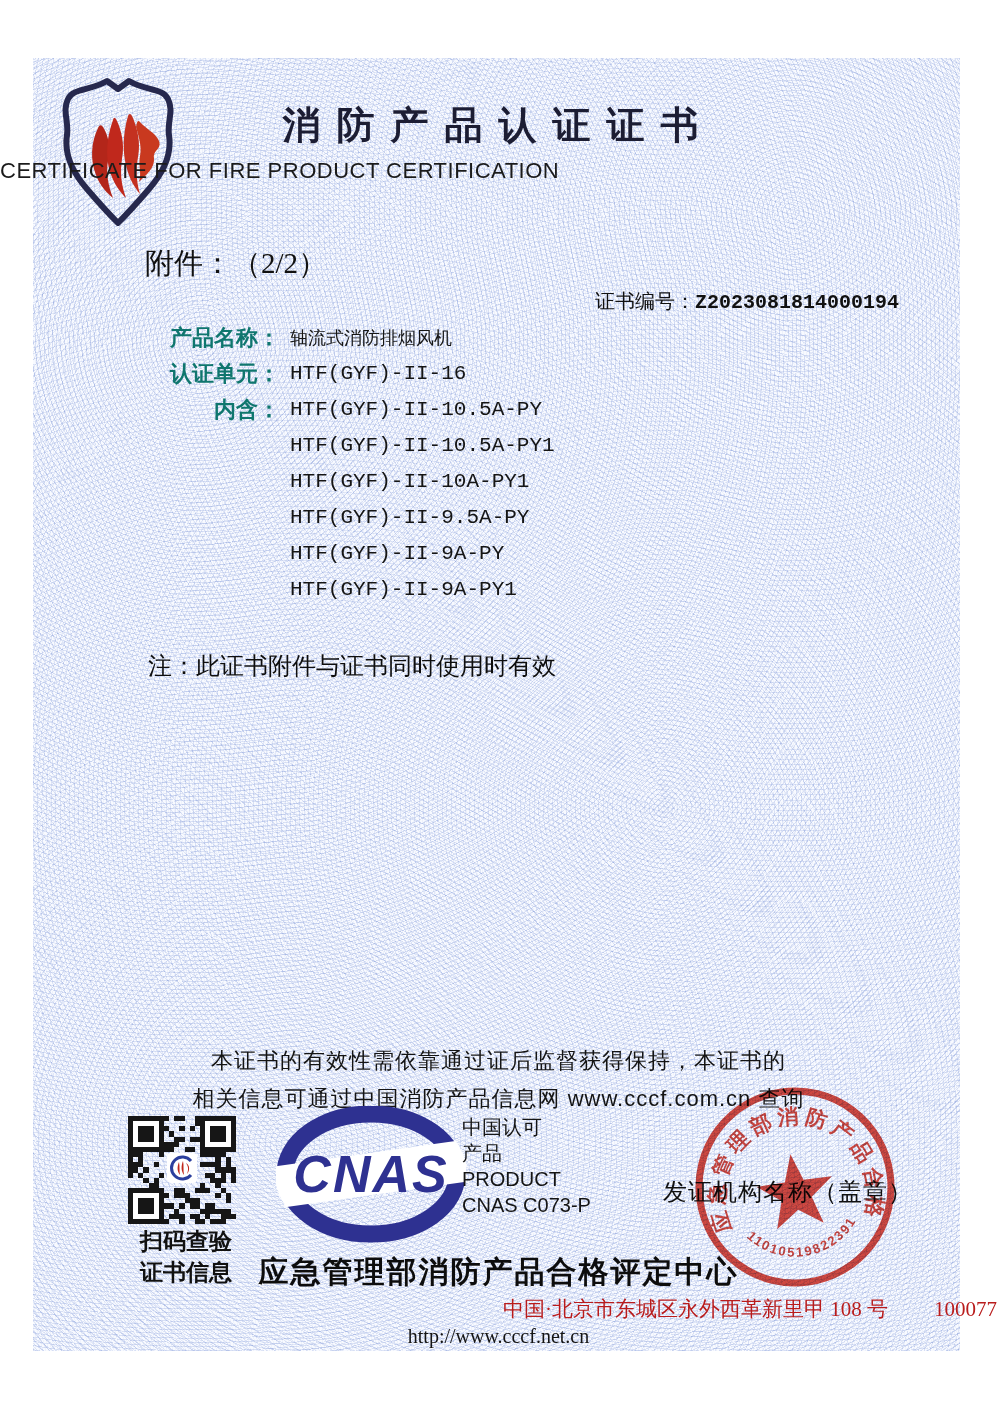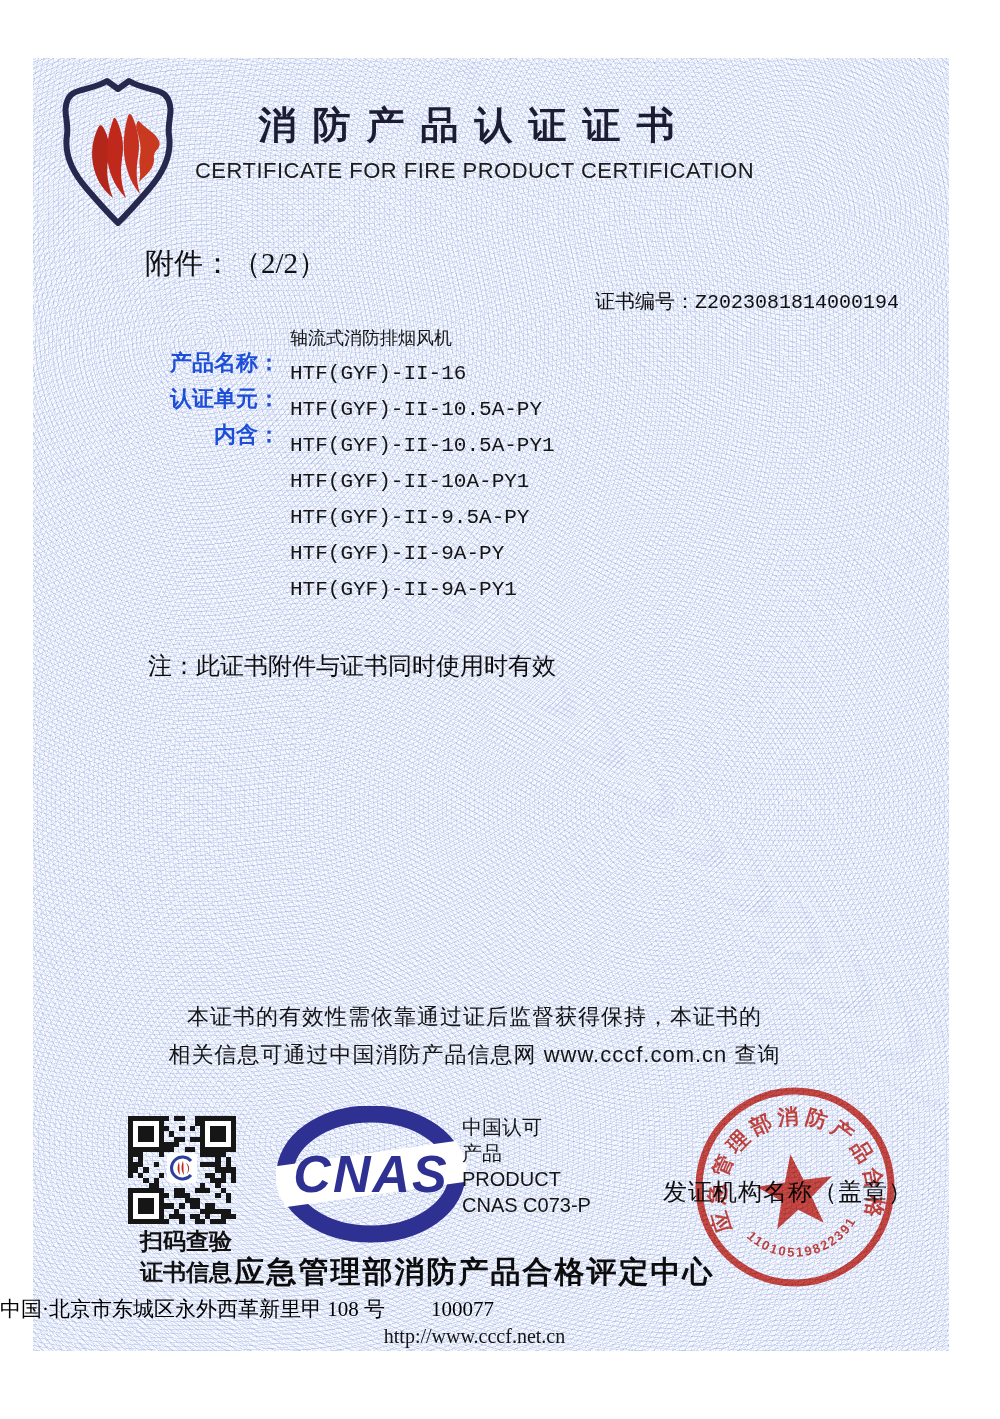--- a/index.html
+++ b/index.html
@@ -1,51 +1,51 @@
 <!DOCTYPE html>
 <html><head>
 <meta charset="utf-8">
 <style>
   html,body{margin:0;padding:0;background:#ffffff;}
   .page{position:relative;width:949px;height:1419px;background:#ffffff;overflow:hidden;
-        font-family:"Liberation Sans",sans-serif;color:#141414;}
+        font-family:"Liberation Sans",sans-serif;color:#141414;padding-left:48px;}
   
   .sheet{position:absolute;left:33px;top:58px;width:927px;height:1293px;background-color:#f8faff;
     background-image:
       repeating-radial-gradient(circle at 18% 22%, rgba(95,125,205,.20) 0 .9px, rgba(255,255,255,0) .9px 4.2px),
       repeating-radial-gradient(circle at 82% 12%, rgba(95,125,205,.17) 0 .9px, rgba(255,255,255,0) .9px 5.1px),
       repeating-radial-gradient(circle at 68% 58%, rgba(95,125,205,.15) 0 .9px, rgba(255,255,255,0) .9px 4.6px),
       repeating-radial-gradient(circle at 28% 84%, rgba(95,125,205,.16) 0 .9px, rgba(255,255,255,0) .9px 5.4px),
       repeating-linear-gradient(75deg, rgba(120,145,215,.08) 0 1px, rgba(255,255,255,0) 1px 3px);
   }
   .abs{position:absolute;}
   .title{left:0;right:0;top:100px;text-align:center;font-size:38px;font-weight:bold;
          letter-spacing:16px;color:#1c1d33;}
-  .subtitle{left:0;right:0;top:158px;text-align:center;font-size:22px;letter-spacing:.5px;color:#1b1b1b;}
+  .subtitle{left:0;right:0;top:158px;font-size:22px;letter-spacing:.5px;color:#1b1b1b;}
   .attachment{left:145px;top:244px;font-size:29px;font-family:"Liberation Serif",serif;color:#111;}
   .certno{left:595px;top:288px;font-size:20px;color:#111;}
-  .certno .num{font-family:"Liberation Mono",monospace;}
+  .certno .num{font-family:"Liberation Mono",monospace;font-weight:bold;}
   .fields{left:148px;top:320px;}
   .frow{display:flex;height:36px;line-height:36px;}
-  .flbl{width:132px;text-align:right;font-weight:bold;font-size:22px;color:#1d4ed8;margin-top:25px;}
+  .flbl{width:132px;text-align:right;font-weight:bold;font-size:22px;color:#0f766e;}
   .fval{margin-left:10px;font-size:21px;font-family:"Liberation Mono",monospace;color:#151515;}
   .fval.cjk{font-family:"Liberation Serif",serif;font-size:18px;}
   .note{left:148px;top:650px;font-size:24px;font-weight:normal;color:#0e0e0e;}
-  .stmt{left:0;right:0;text-align:center;font-size:22px;color:#141414;letter-spacing:1px;}
+  .stmt{left:0;right:0;text-align:center;font-size:22px;color:#141414;letter-spacing:1px;margin-top:44px;}
   .stmt1{top:1002px;} .stmt2{top:1040px;}
   .qrwrap{left:128px;top:1116px;width:108px;height:108px;}
   .qrlogo{position:absolute;left:39px;top:37px;width:30px;height:30px;background:#fff;border-radius:4px;}
   .qrcap{left:140px;top:1226px;font-size:23px;line-height:31px;color:#111;font-weight:bold;}
   .cnaslogo{left:276px;top:1106px;}
   .cnastext{left:462px;top:1114px;font-size:20px;line-height:26px;color:#151515;}
   .sealplaceholder{left:663px;top:1176px;font-size:24px;font-family:"Liberation Serif",serif;color:#101010;letter-spacing:1px;}
   .stamp{left:690px;top:1082px;transform:rotate(-8deg);opacity:.88;mix-blend-mode:multiply;}
   .org{left:0;right:0;top:1252px;text-align:center;font-size:30px;font-weight:bold;
        font-family:"Liberation Serif",serif;letter-spacing:2px;color:#0d0d0d;}
-  .addr{left:0;right:0;top:1295px;text-align:left;font-size:21px;font-family:"Liberation Serif",serif;color:#000000;}
+  .addr{left:0;right:0;top:1295px;text-align:right;font-size:21px;font-family:"Liberation Serif",serif;color:#b91c1c;}
   .addr .post{margin-left:46px;}
   .url{left:0;right:0;top:1325px;text-align:center;font-size:20px;font-family:"Liberation Serif",serif;color:#141414;}
 </style>
 </head>
 <body>
 
 <div class="page">
   <div class="sheet"></div>
 
   <svg class="abs" style="left:58px;top:76px" width="120" height="150" viewBox="0 0 120 150">

